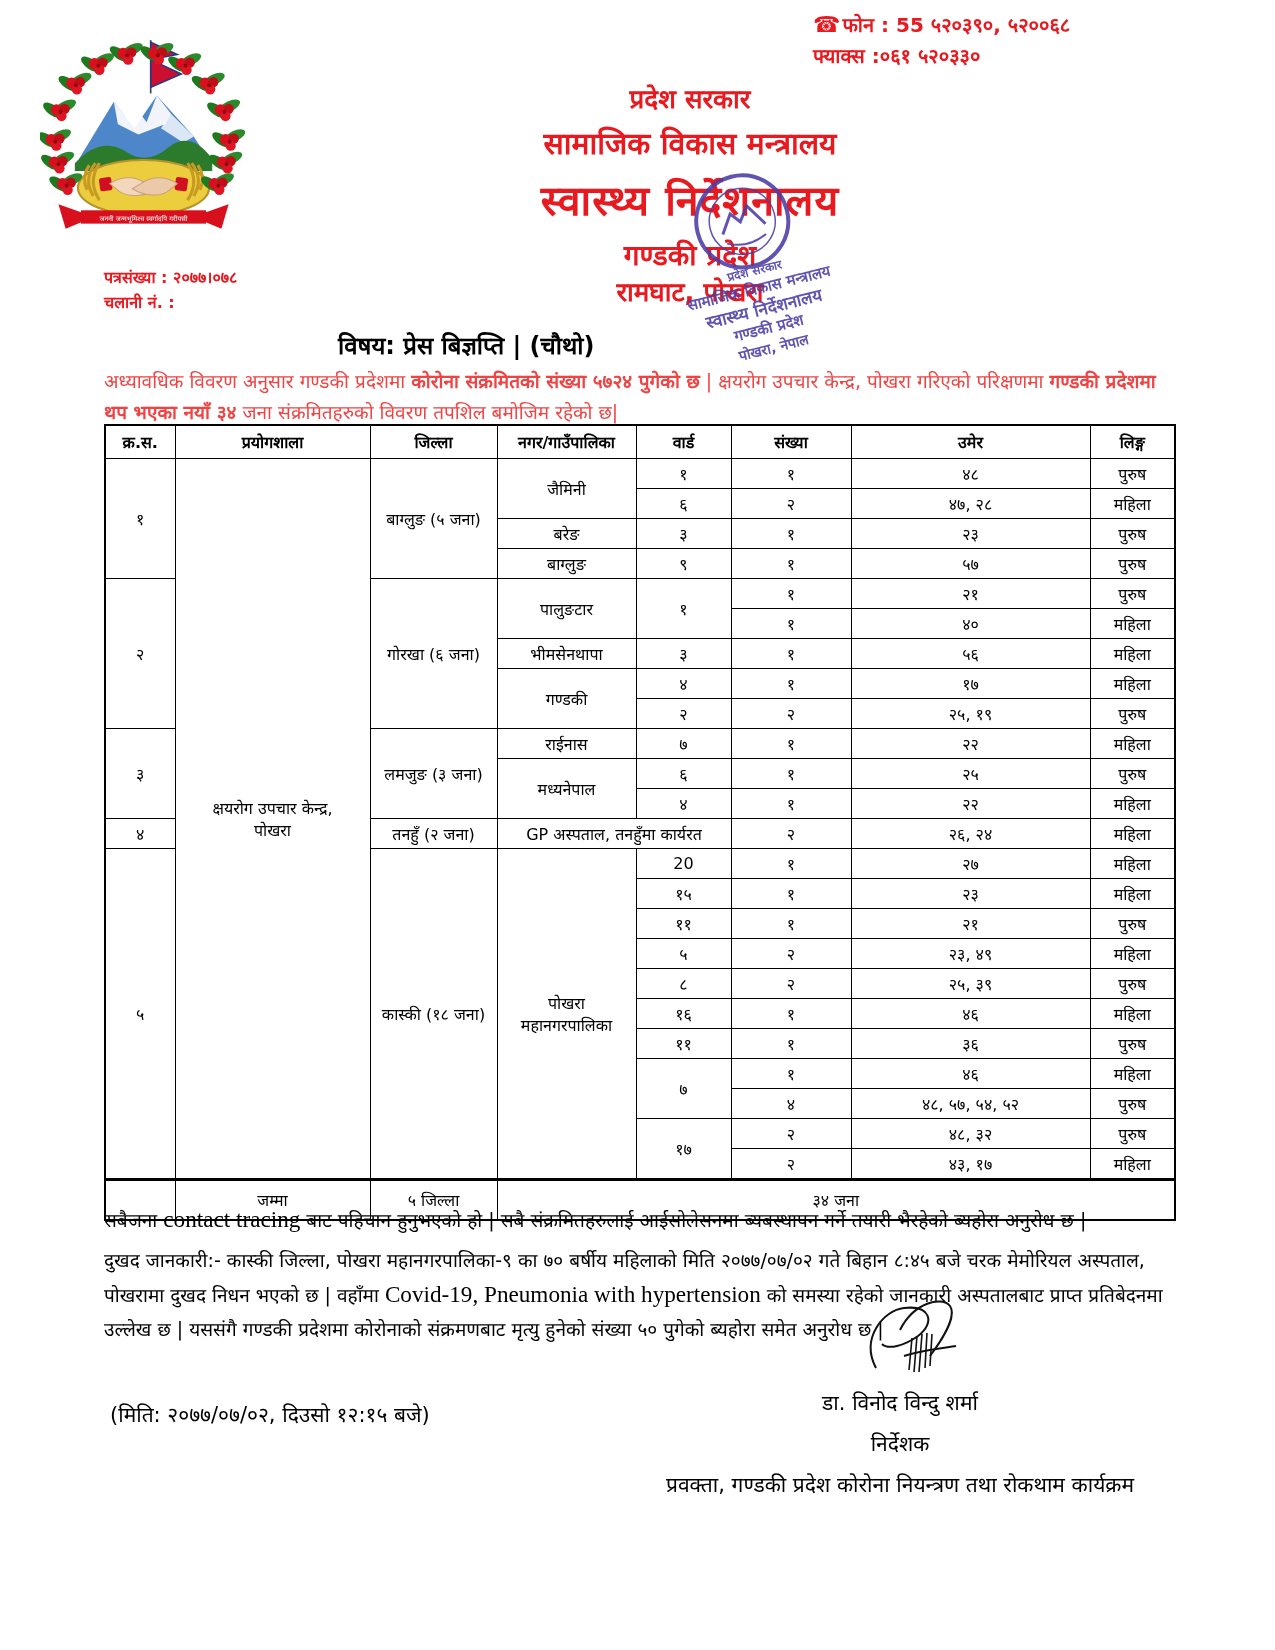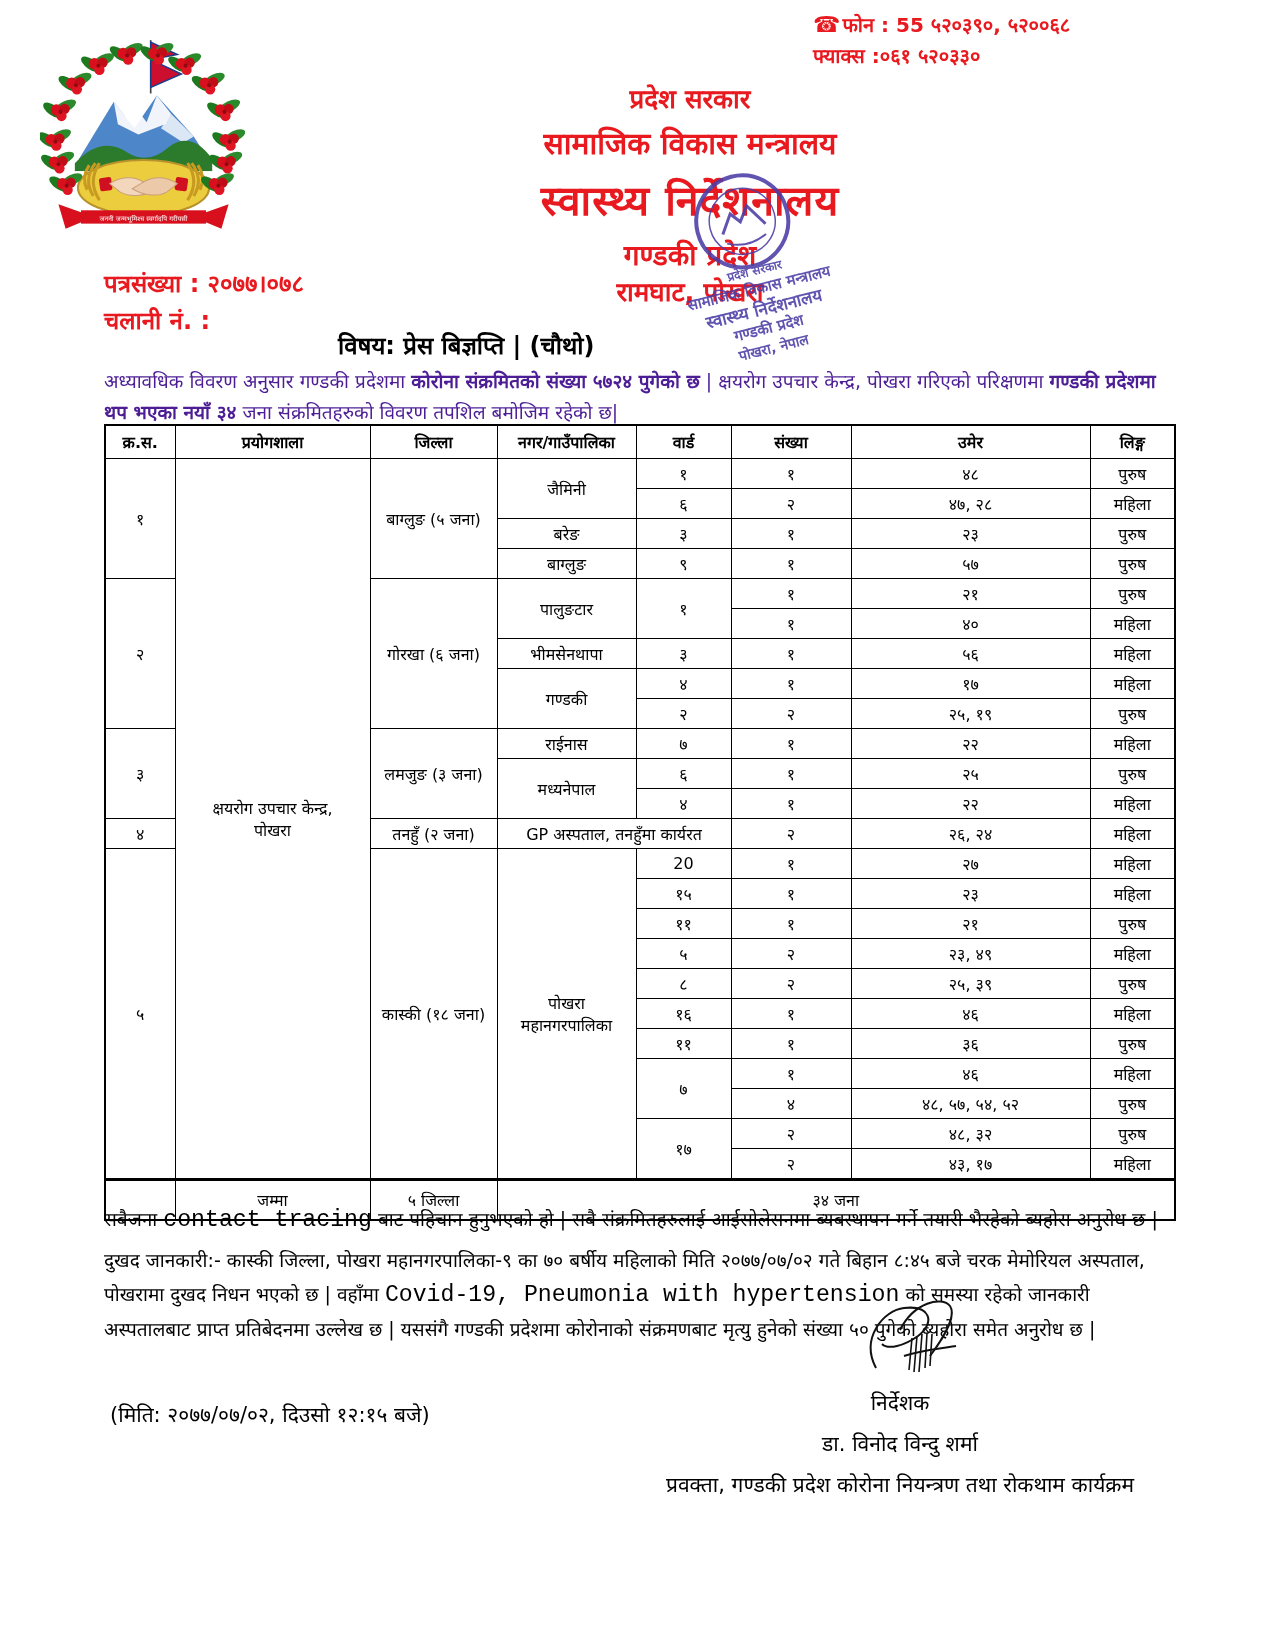--- a/index.html
+++ b/index.html
@@ -26,28 +26,28 @@
   .stamp-circle{width:100px;height:100px;margin:0 auto;}
   .stamp-l{line-height:1.3;}
   .sl1{font-size:12px;margin-top:-6px;}
   .sl2{font-size:15px;}
   .sl3{font-size:17px;}
   .sl4{font-size:15px;}
   .sl5{font-size:14px;}
 
   
   .refs{position:absolute;left:104px;top:266px;color:#e8191f;font-weight:700;
-        font-size:24px;line-height:1.55;}
+        font-size:16px;line-height:1.55;}
 
   .subject{position:absolute;left:338px;top:328px;font-size:24px;font-weight:700;color:#000;}
 
   .intro{position:absolute;left:104px;top:366px;width:1064px;font-size:19px;
-         line-height:31px;color:#4c1d95;}
+         line-height:31px;color:#ef4444;}
   .bold{font-weight:700;}
-  .latin{font-family:Liberation Mono, monospace;font-size:1.22em;}
+  .latin{font-family:Liberation Serif, serif;font-size:1.22em;}
 
   
   table.cases{position:absolute;left:104px;top:424px;width:1070px;border-collapse:collapse;
               table-layout:fixed;font-size:16px;color:#000;border:2.5px solid #000;}
   .cases th,.cases td{border:1.5px solid #000;text-align:center;vertical-align:middle;
                       padding:1px 3px;white-space:pre-line;overflow:hidden;}
   .cases th{font-weight:700;height:30px;}
   .cases td{height:27px;}
   .cases td.tt{border-top:3px solid #000;height:36px;}
 
@@ -359,20 +359,20 @@
 
   <div class="sig-scribble">
     <svg width="120" height="90" viewBox="0 0 120 90">
       <path d="M18 72 C2 42 26 14 46 12 C72 9 78 26 60 40 C46 50 30 54 24 48" fill="none" stroke="#111" stroke-width="2"></path>
       <path d="M42 34 C56 6 84 0 92 10 C99 20 84 44 72 60" fill="none" stroke="#111" stroke-width="2"></path>
       <path d="M54 42 L51 74 M59 40 L56 76 M64 38 L61 76 M69 37 L67 72 M74 38 L72 70" stroke="#111" stroke-width="1.6" fill="none"></path>
       <path d="M46 60 C64 54 86 52 98 50" stroke="#111" stroke-width="2" fill="none"></path>
     </svg>
   </div>
   <div class="sigblock">
+    <div>डा. विनोद विन्दु शर्मा</div>
     <div>निर्देशक</div>
-    <div>डा. विनोद विन्दु शर्मा</div>
     <div>प्रवक्ता, गण्डकी प्रदेश कोरोना नियन्त्रण तथा रोकथाम कार्यक्रम</div>
   </div>
 
   <div class="datefoot">(मिति: २०७७/०७/०२, दिउसो १२:१५  बजे)</div>
 
 </div>
 
 </body></html>

